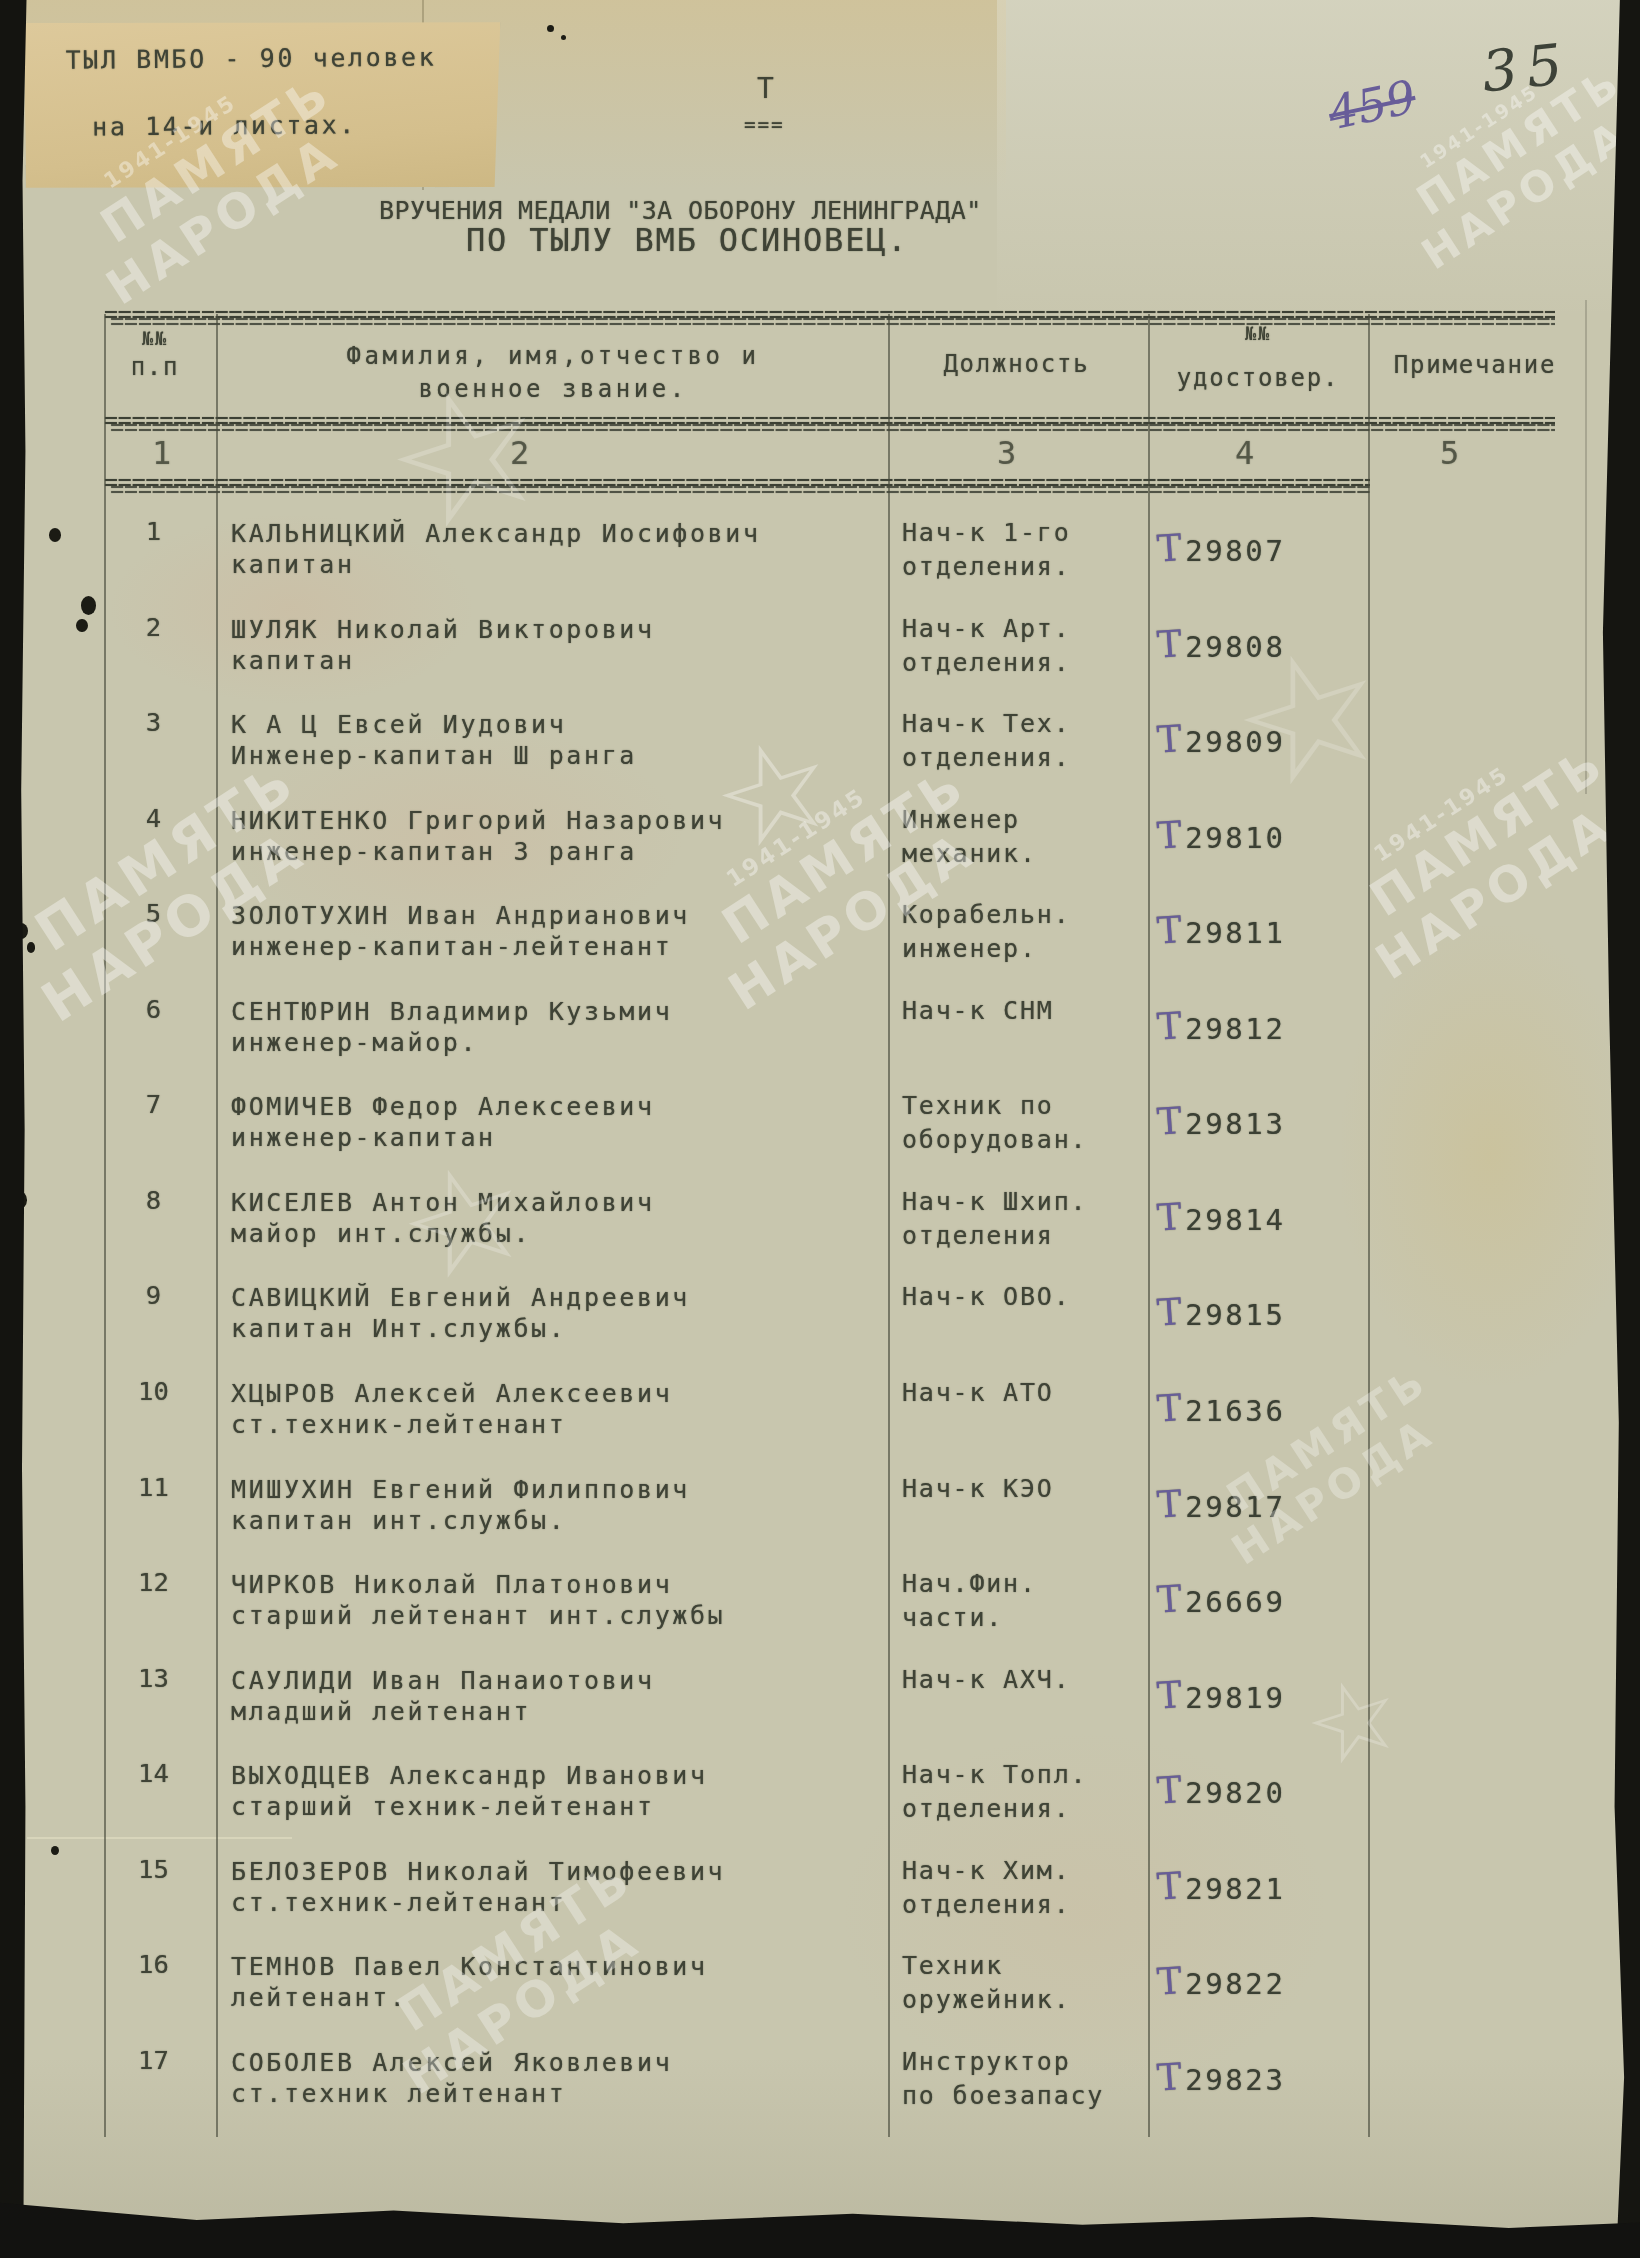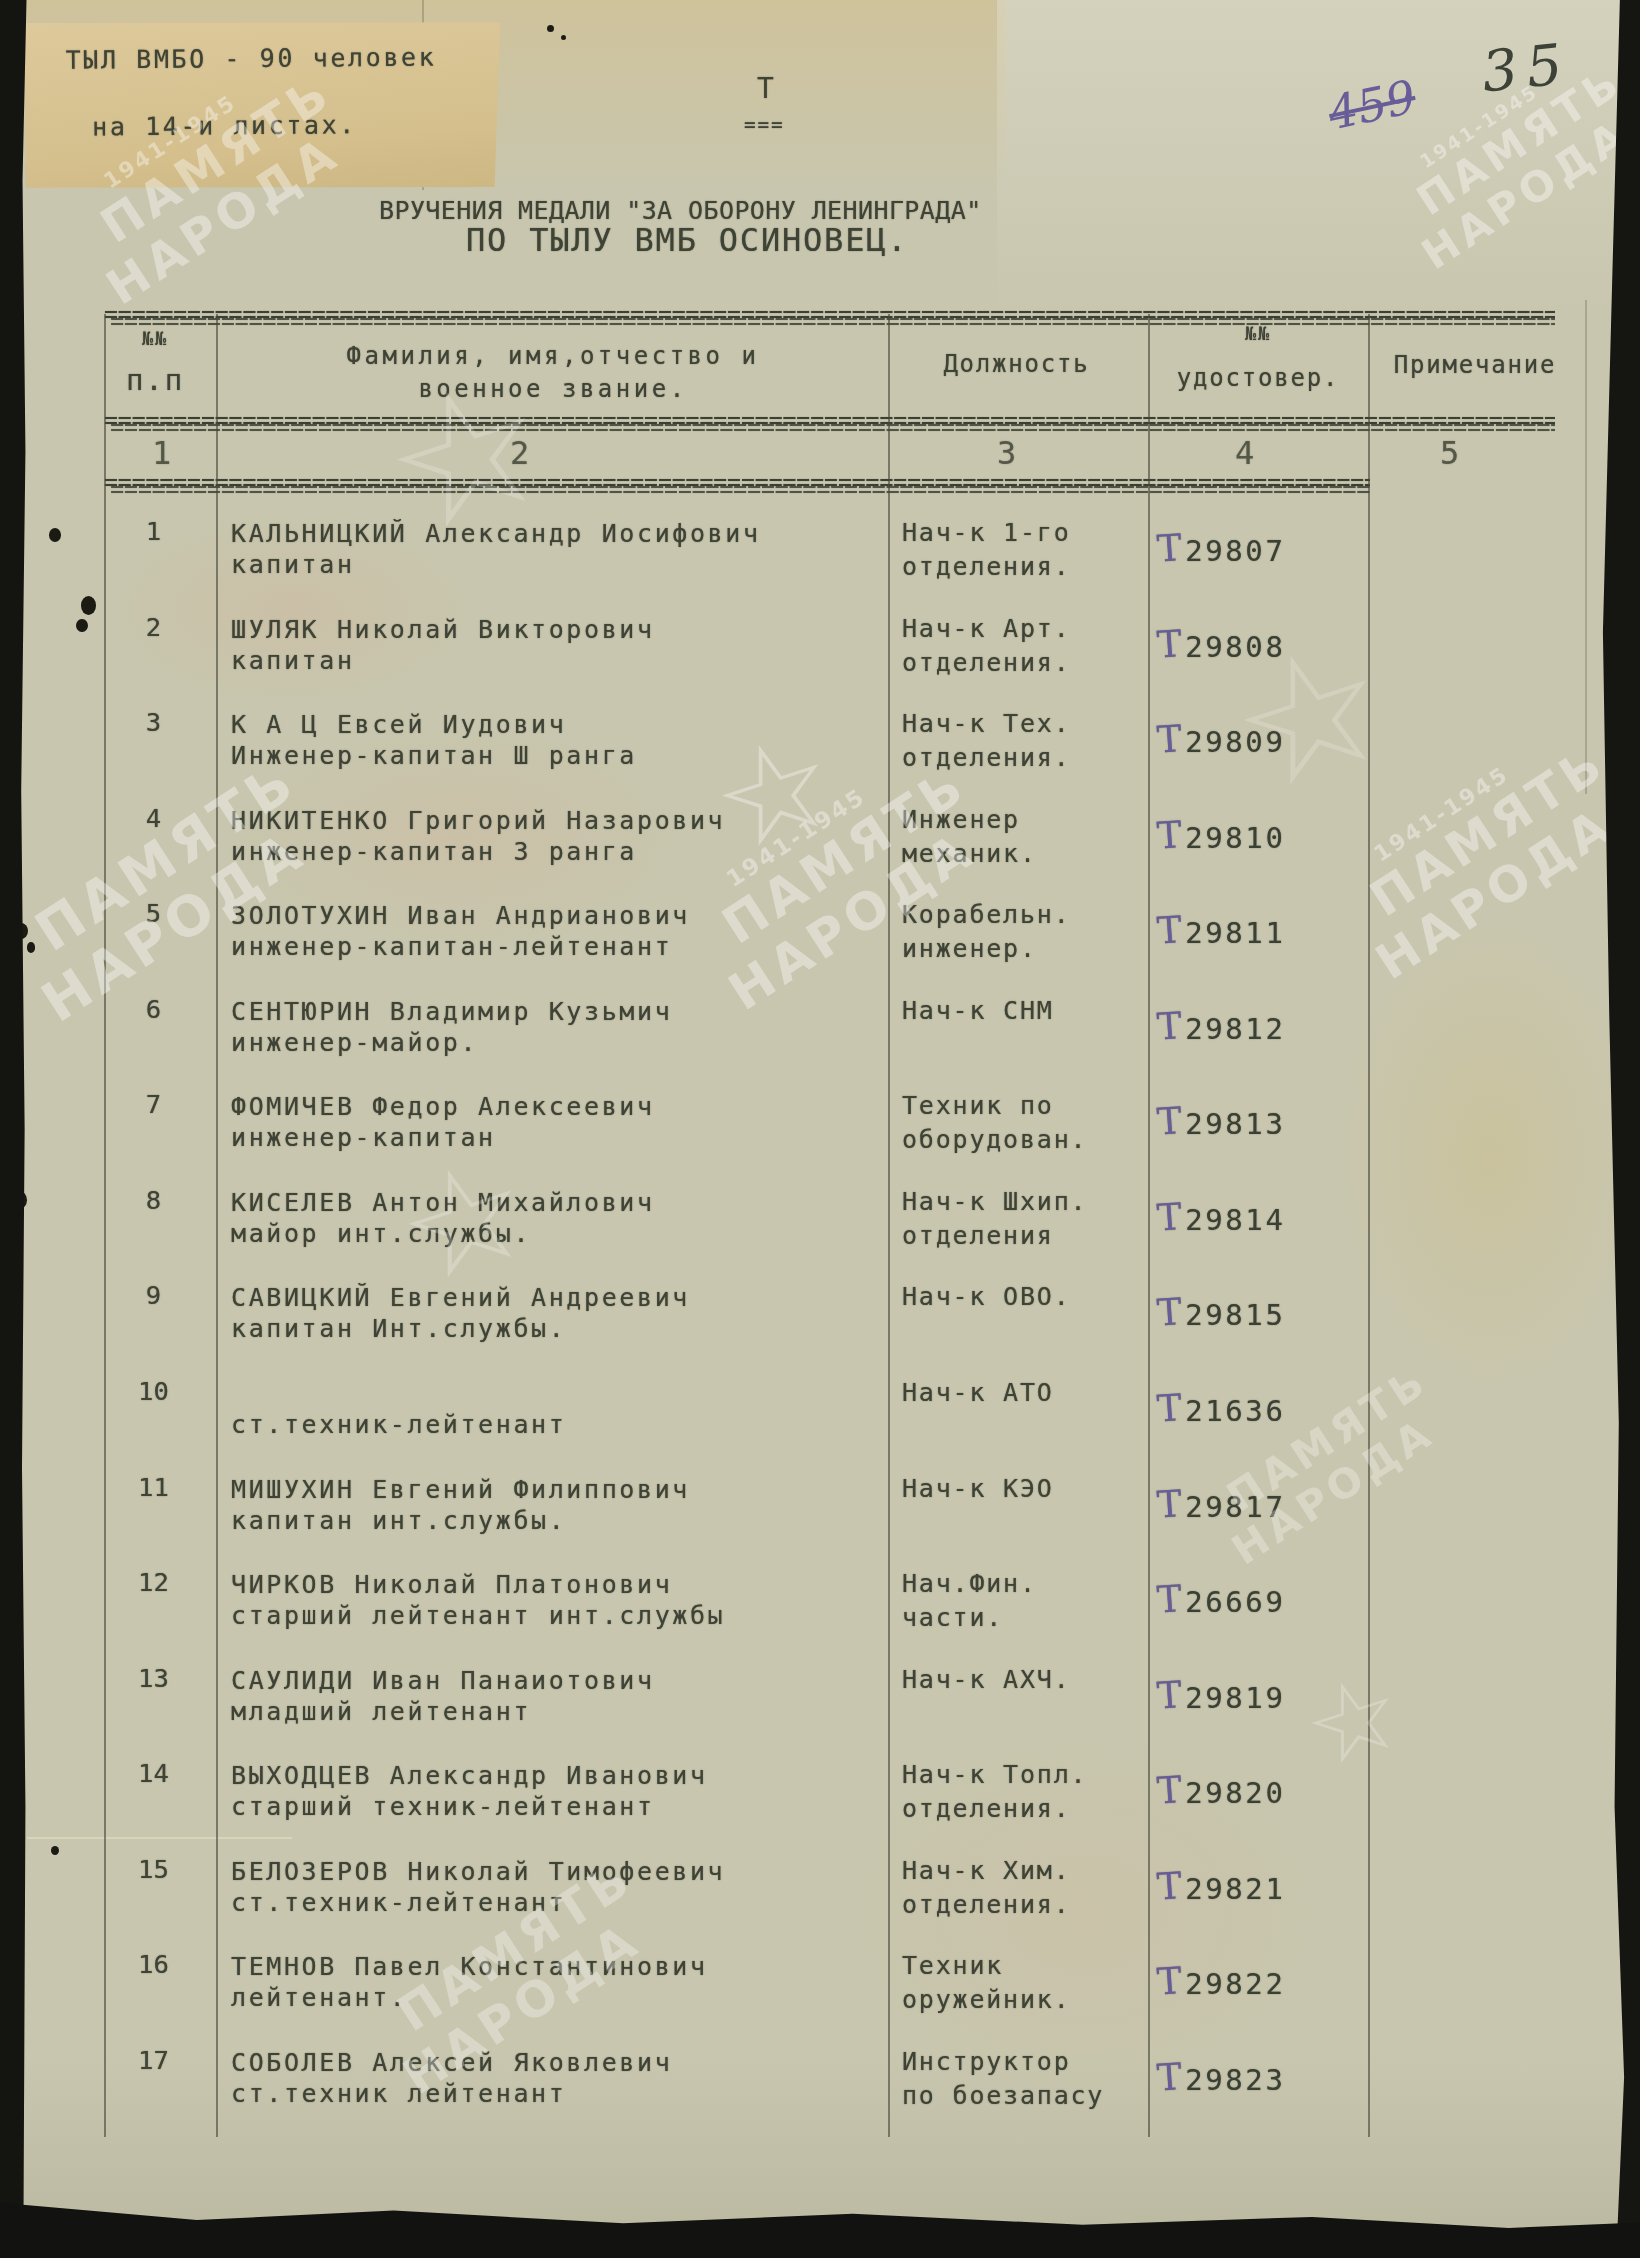--- a/index.html
+++ b/index.html
@@ -109,21 +109,21 @@
     <div id="title1" class="tw">ВРУЧЕНИЯ МЕДАЛИ "ЗА ОБОРОНУ ЛЕНИНГРАДА"</div>
     <div id="title2" class="tw">ПО ТЫЛУ ВМБ ОСИНОВЕЦ.</div>
 
     <div class="sep" style="left:104px;top:303px;width:1451px;">
       <span>================================================================================================================</span>
       <span class="l2">================================================================================================================</span>
     </div>
 
     <div class="hc tw" style="left:102px;top:328px;width:106px;font-size:18.5px;">
       <div>№№</div>
-      <div style="font-size:29px;margin-top:14px;">п.п</div>
+      <div style="font-size:24px;margin-top:4px;">п.п</div>
     </div>
     <div class="hc tw" style="left:222px;top:342px;width:662px;letter-spacing:3.5px;">
       <div>Фамилия, имя,отчество и</div>
       <div style="margin-top:5.3px;">военное звание.</div>
     </div>
     <div class="hc tw" style="left:893px;top:350px;width:247px;">Должность</div>
     <div class="hc tw" style="left:1152px;top:323px;width:212px;">
       <div style="font-size:18.5px;">№№</div>
       <div style="margin-top:20px;">удостовер.</div>
     </div>
@@ -235,20 +235,21 @@
         <div class="c-no">9</div>
         <div class="c-name">САВИЦКИЙ Евгений Андреевич</div>
         <div class="c-rank">капитан Инт.службы.</div>
         <div class="c-pos">Нач-к ОВО.</div>
         <div class="c-cert">
           <span class="cert-t">Т</span><span class="cert-n">29815</span>
         </div>
       </div>
       <div class="row tw" style="top: 1376px;">
         <div class="c-no">10</div>
+        <div class="c-name">ХЦЫРОВ Алексей Алексеевич</div>
         <div class="c-rank">ст.техник-лейтенант</div>
         <div class="c-pos">Нач-к АТО</div>
         <div class="c-cert">
           <span class="cert-t">Т</span><span class="cert-n">21636</span>
         </div>
       </div>
       <div class="row tw" style="top: 1472px;">
         <div class="c-no">11</div>
         <div class="c-name">МИШУХИН Евгений Филиппович</div>
         <div class="c-rank">капитан инт.службы.</div>

